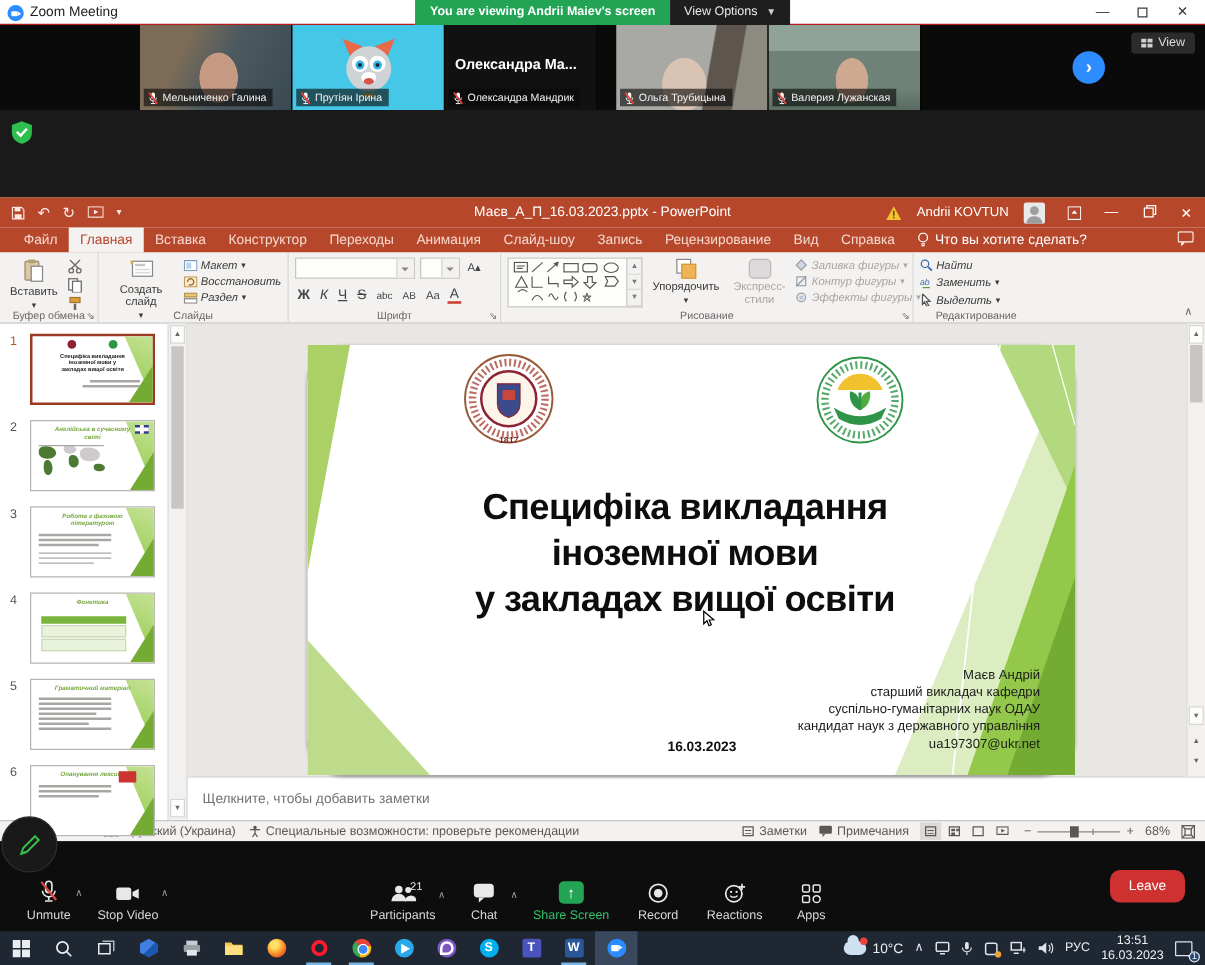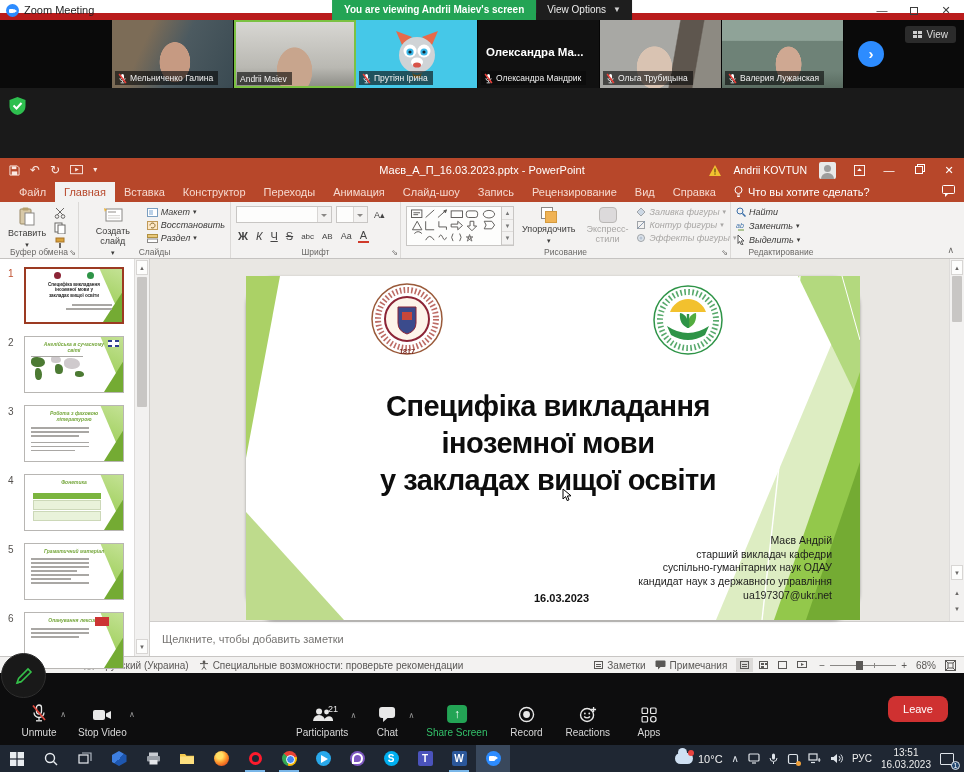--- a/index.html
+++ b/index.html
@@ -1,21 +1,21 @@
 <!DOCTYPE html>
 <html><head>
 <meta charset="utf-8">
 <style>
   *{box-sizing:border-box;margin:0;padding:0;}
   html,body{background:#000;}
   .screen{position:relative;width:964px;height:772px;overflow:hidden;background:#141414;
     font-family:"Liberation Sans","DejaVu Sans",sans-serif;}
 
   
-  .win-titlebar{position:absolute;top:0;left:0;width:100%;height:20px;background:#fff;border-bottom:7px solid #b91c1c;}
+  .win-titlebar{position:absolute;top:0;left:0;width:100%;height:20px;background:#fff;border-bottom:1px solid #b91c1c;}
   .zt-left{position:absolute;left:6px;top:0;height:20px;display:flex;align-items:center;gap:5px;}
   .zoom-logo{width:13px;height:13px;border-radius:50%;background:#2d8cff;position:relative;}
   .zoom-logo::after{content:"";position:absolute;left:3px;top:5px;width:5px;height:4px;background:#fff;border-radius:1px;}
   .zoom-logo::before{content:"";position:absolute;right:2px;top:5px;border-left:3px solid #fff;border-top:2px solid transparent;border-bottom:2px solid transparent;}
   .win-title{font-size:11px;color:#1f1f1f;}
   .banner-wrap{position:absolute;left:50%;top:0;transform:translateX(-50%);display:flex;height:20px;}
   .share-banner{background:#23a455;color:#fff;font-size:10px;line-height:20px;padding:0 12px;font-weight:bold;}
   .view-options{background:#1e1e1e;color:#ececec;font-size:10px;line-height:20px;padding:0 11px;display:flex;align-items:center;gap:7px;}
   .caret{font-size:8px;color:#cfcfcf;}
   .win-controls{position:absolute;right:2px;top:0;height:20px;display:flex;}
@@ -24,21 +24,21 @@
 
   
   .video-strip{position:absolute;top:20px;left:0;width:100%;height:68px;background:#0a0a0a;}
   .tiles{position:absolute;left:112px;top:0;height:68px;display:flex;}
   .tile{width:122px;height:68px;position:relative;overflow:hidden;background:#1d1d1d;border-right:1px solid #050505;}
   .tile.active{outline:2px solid #7bc142;outline-offset:-2px;}
   .bg1{background:radial-gradient(ellipse 26px 34px at 52% 62%,#c69a82 0 58%,rgba(0,0,0,0) 60%),linear-gradient(115deg,#7c6c57 0 28%,#4c5a60 55%,#3a4a52);}
   .bg2{background:radial-gradient(ellipse 30px 40px at 50% 75%,#c8a58d 0 58%,rgba(0,0,0,0) 60%),linear-gradient(#d9d8d4,#b9b8b2 70%,#8a8a84);}
   .bg3{background:#45c8e8;}
   .bg4{background:#111;}
-  .bg5{background:radial-gradient(ellipse 30px 36px at 45% 70%,#d9c3b2 0 58%,rgba(0,0,0,0) 60%),linear-gradient(100deg,#a8a8a4 0 60%,#5e564e 61% 78%,#8d8a82 79%);}
+  .bg5{background:radial-gradient(ellipse 30px 36px at 45% 70%,#d9c3b2 0 58%,rgba(0,0,0,0) 60%),linear-gradient(100deg,#a8a8a4 0 60%,#5e564e 61% 78%,#8d8a82 79%);margin-left:15px;}
   .bg6{background:radial-gradient(ellipse 22px 30px at 55% 65%,#cfa892 0 58%,rgba(0,0,0,0) 60%),linear-gradient(#8fa398 0 30%,#6e8277 31% 75%,#596b60);}
   .cat{position:absolute;left:50%;top:50%;transform:translate(-50%,-50%);}
   .name-tag{position:absolute;left:3px;bottom:3px;background:rgba(10,10,10,.62);color:#f2f2f2;font-size:8.5px;
     padding:1.5px 5px 1.5px 3px;display:flex;align-items:center;gap:3px;white-space:nowrap;max-width:116px;overflow:hidden;}
   .center-name{position:absolute;left:8px;top:26px;color:#fff;font-weight:bold;font-size:11.5px;white-space:nowrap;overflow:hidden;max-width:112px;}
   .next-btn{position:absolute;left:858px;top:21px;width:26px;height:26px;border-radius:50%;background:#2d8cff;
     color:#fff;display:flex;align-items:center;justify-content:center;font-size:15px;font-weight:bold;padding-bottom:1px;}
   .view-btn{position:absolute;right:8px;top:6px;background:#2b2b2b;color:#dedede;font-size:10px;padding:3px 8px;border-radius:3px;display:flex;align-items:center;gap:5px;}
   .grid-ic{display:inline-block;width:9px;height:8px;background:
     linear-gradient(#cfcfcf,#cfcfcf) 0 0/4px 3px no-repeat,
@@ -233,25 +233,20 @@
               <rect x="4" y="1" width="4" height="7" rx="2" fill="#fff"></rect>
               <path d="M2.5 6.5a3.5 3.5 0 0 0 7 0" stroke="#fff" fill="none"></path>
               <line x1="6" y1="10" x2="6" y2="12" stroke="#fff"></line>
               <line x1="3.5" y1="12.8" x2="8.5" y2="12.8" stroke="#fff"></line>
               <line x1="1.5" y1="1" x2="10.5" y2="13" stroke="#e8403a" stroke-width="2"></line>
             </svg>
           <span>Мельниченко Галина</span>
         </span>
       </div>
 
-      <div class="tile bg2 active">
-        <span class="name-tag">
-          <span>Andrii Maiev</span>
-        </span>
-      </div>
 
       <div class="tile bg3">
         <svg class="cat" width="46" height="50" viewBox="0 0 46 50">
           <polygon points="8,16 2,2 18,8" fill="#e86a4a"></polygon>
             <polygon points="38,16 44,2 28,8" fill="#e86a4a"></polygon>
           <circle cx="23" cy="26" r="18" fill="#cfd3d6"></circle>
           <circle cx="16" cy="22" r="6.5" fill="#fff"></circle>
             <circle cx="30" cy="22" r="6.5" fill="#fff"></circle>
           <circle cx="16" cy="23" r="3.6" fill="#39b7e8"></circle>
             <circle cx="30" cy="23" r="3.6" fill="#39b7e8"></circle>

